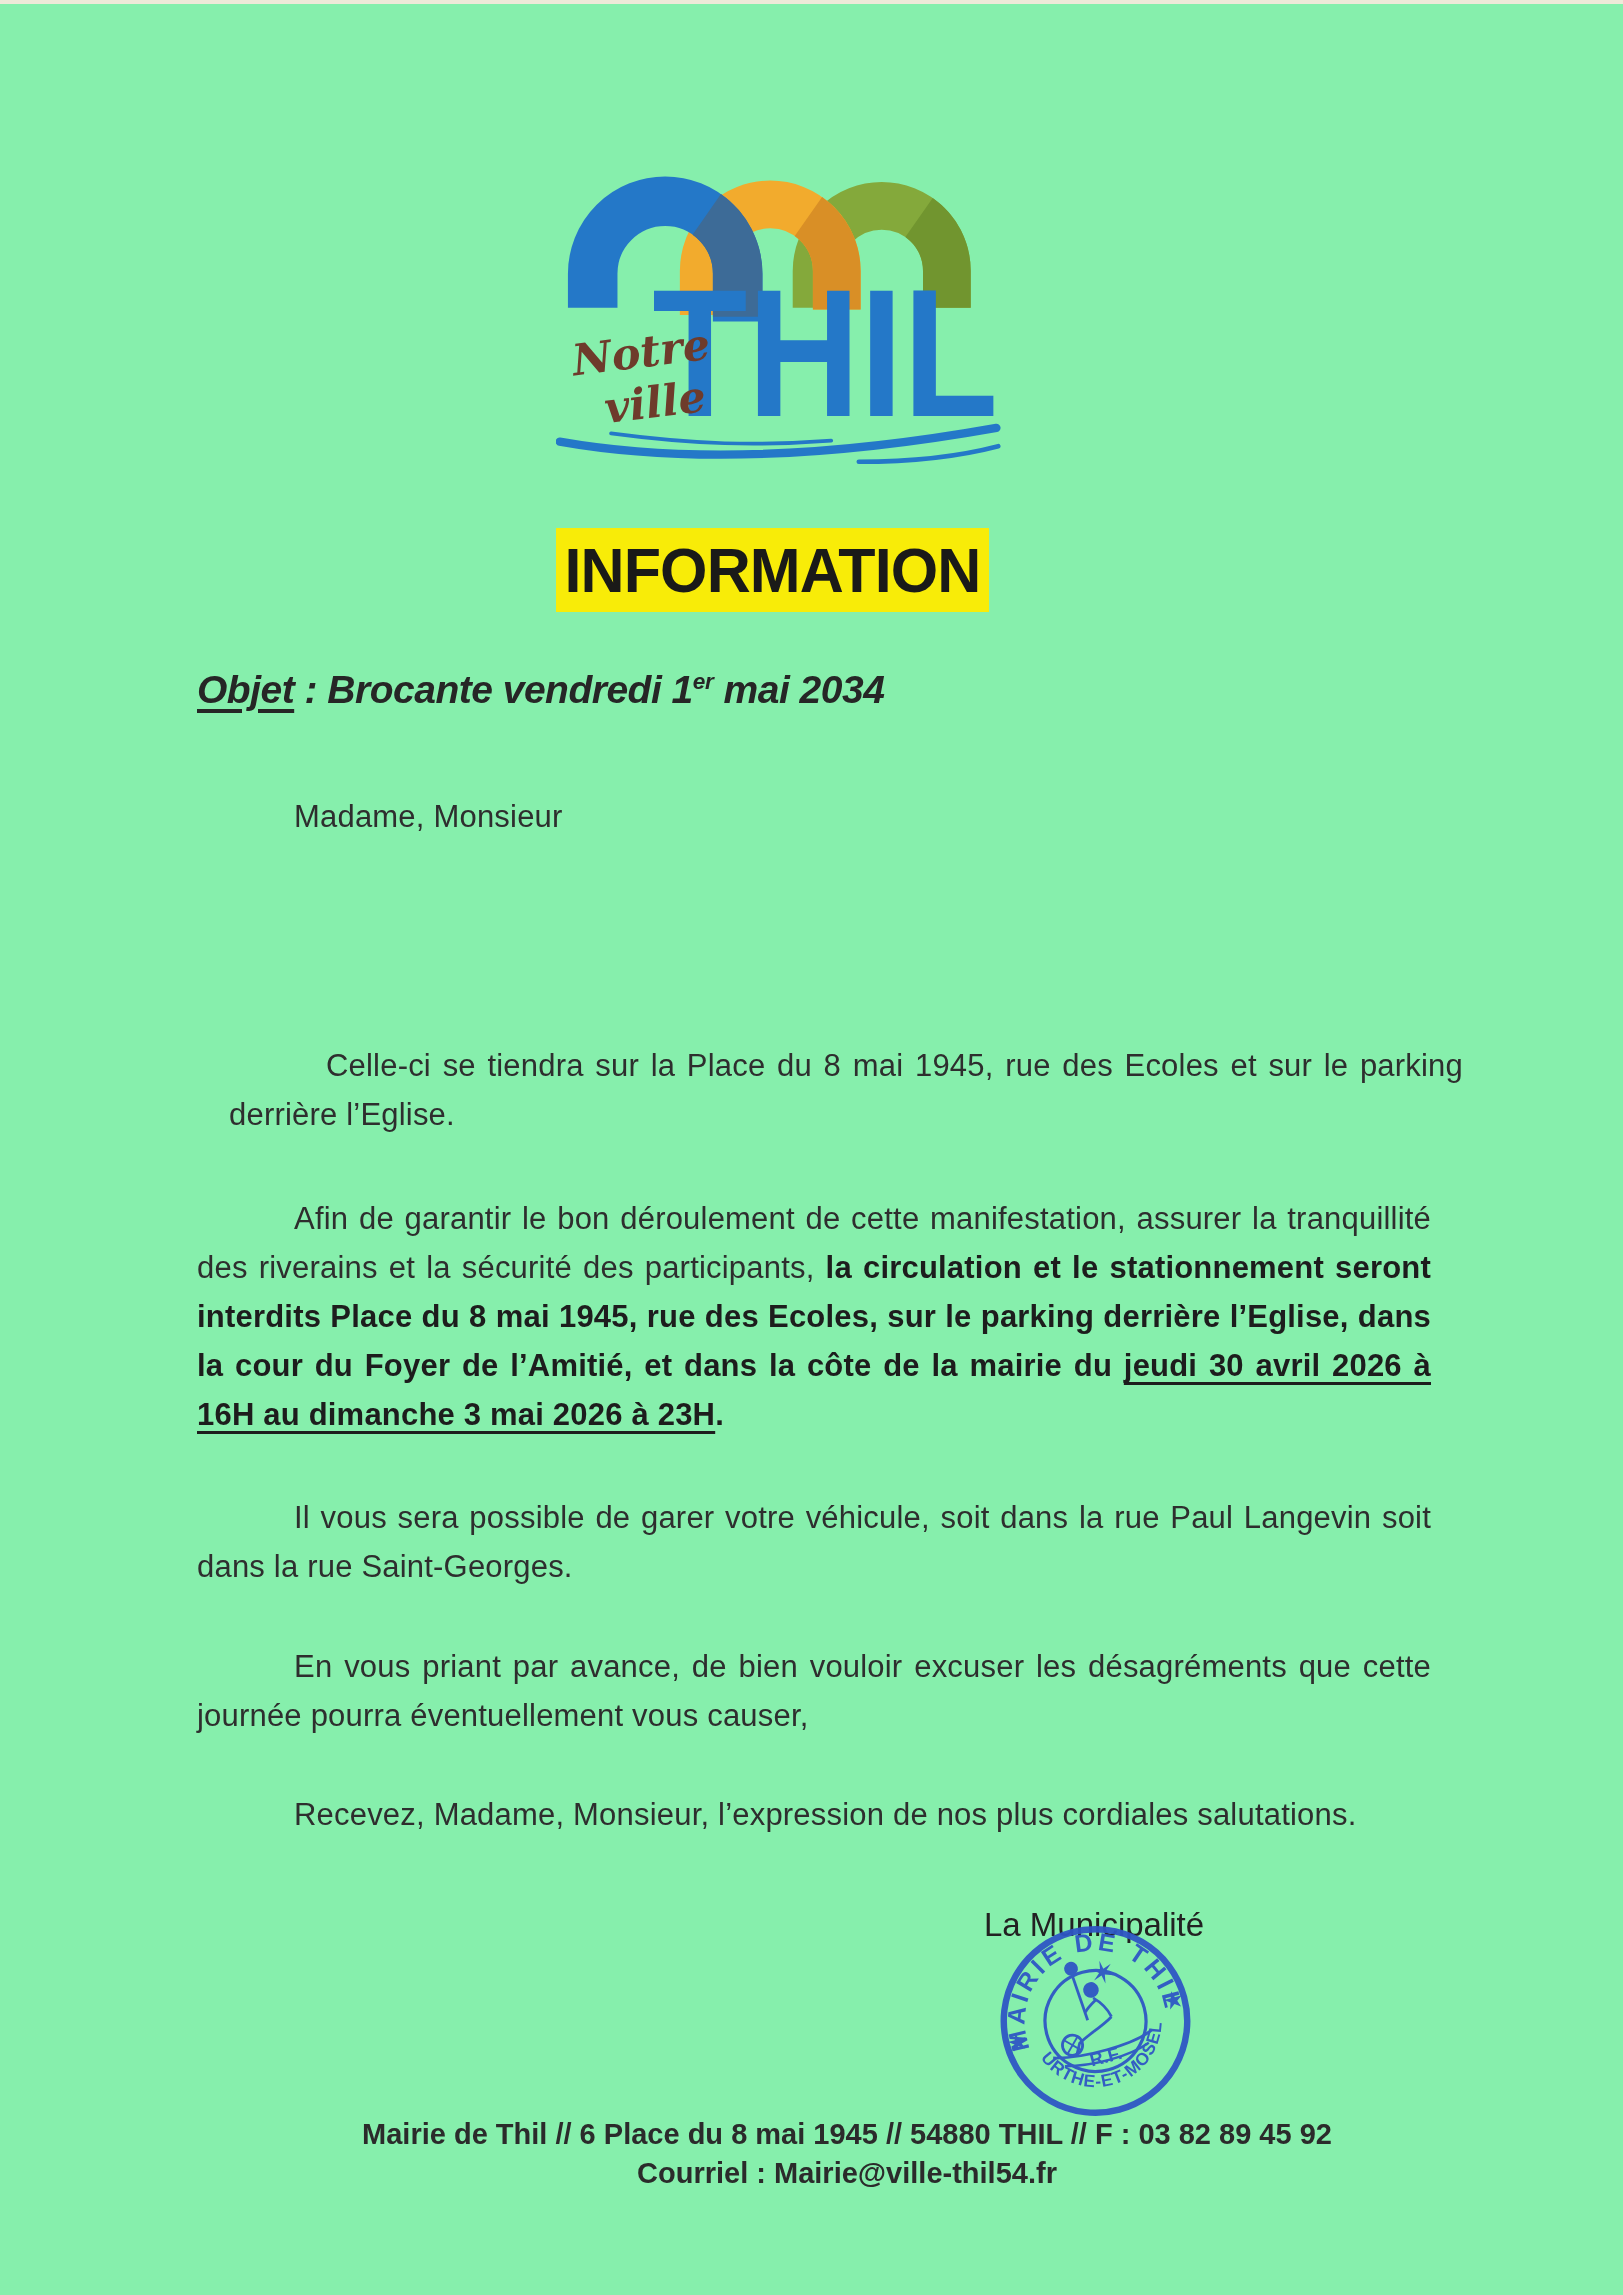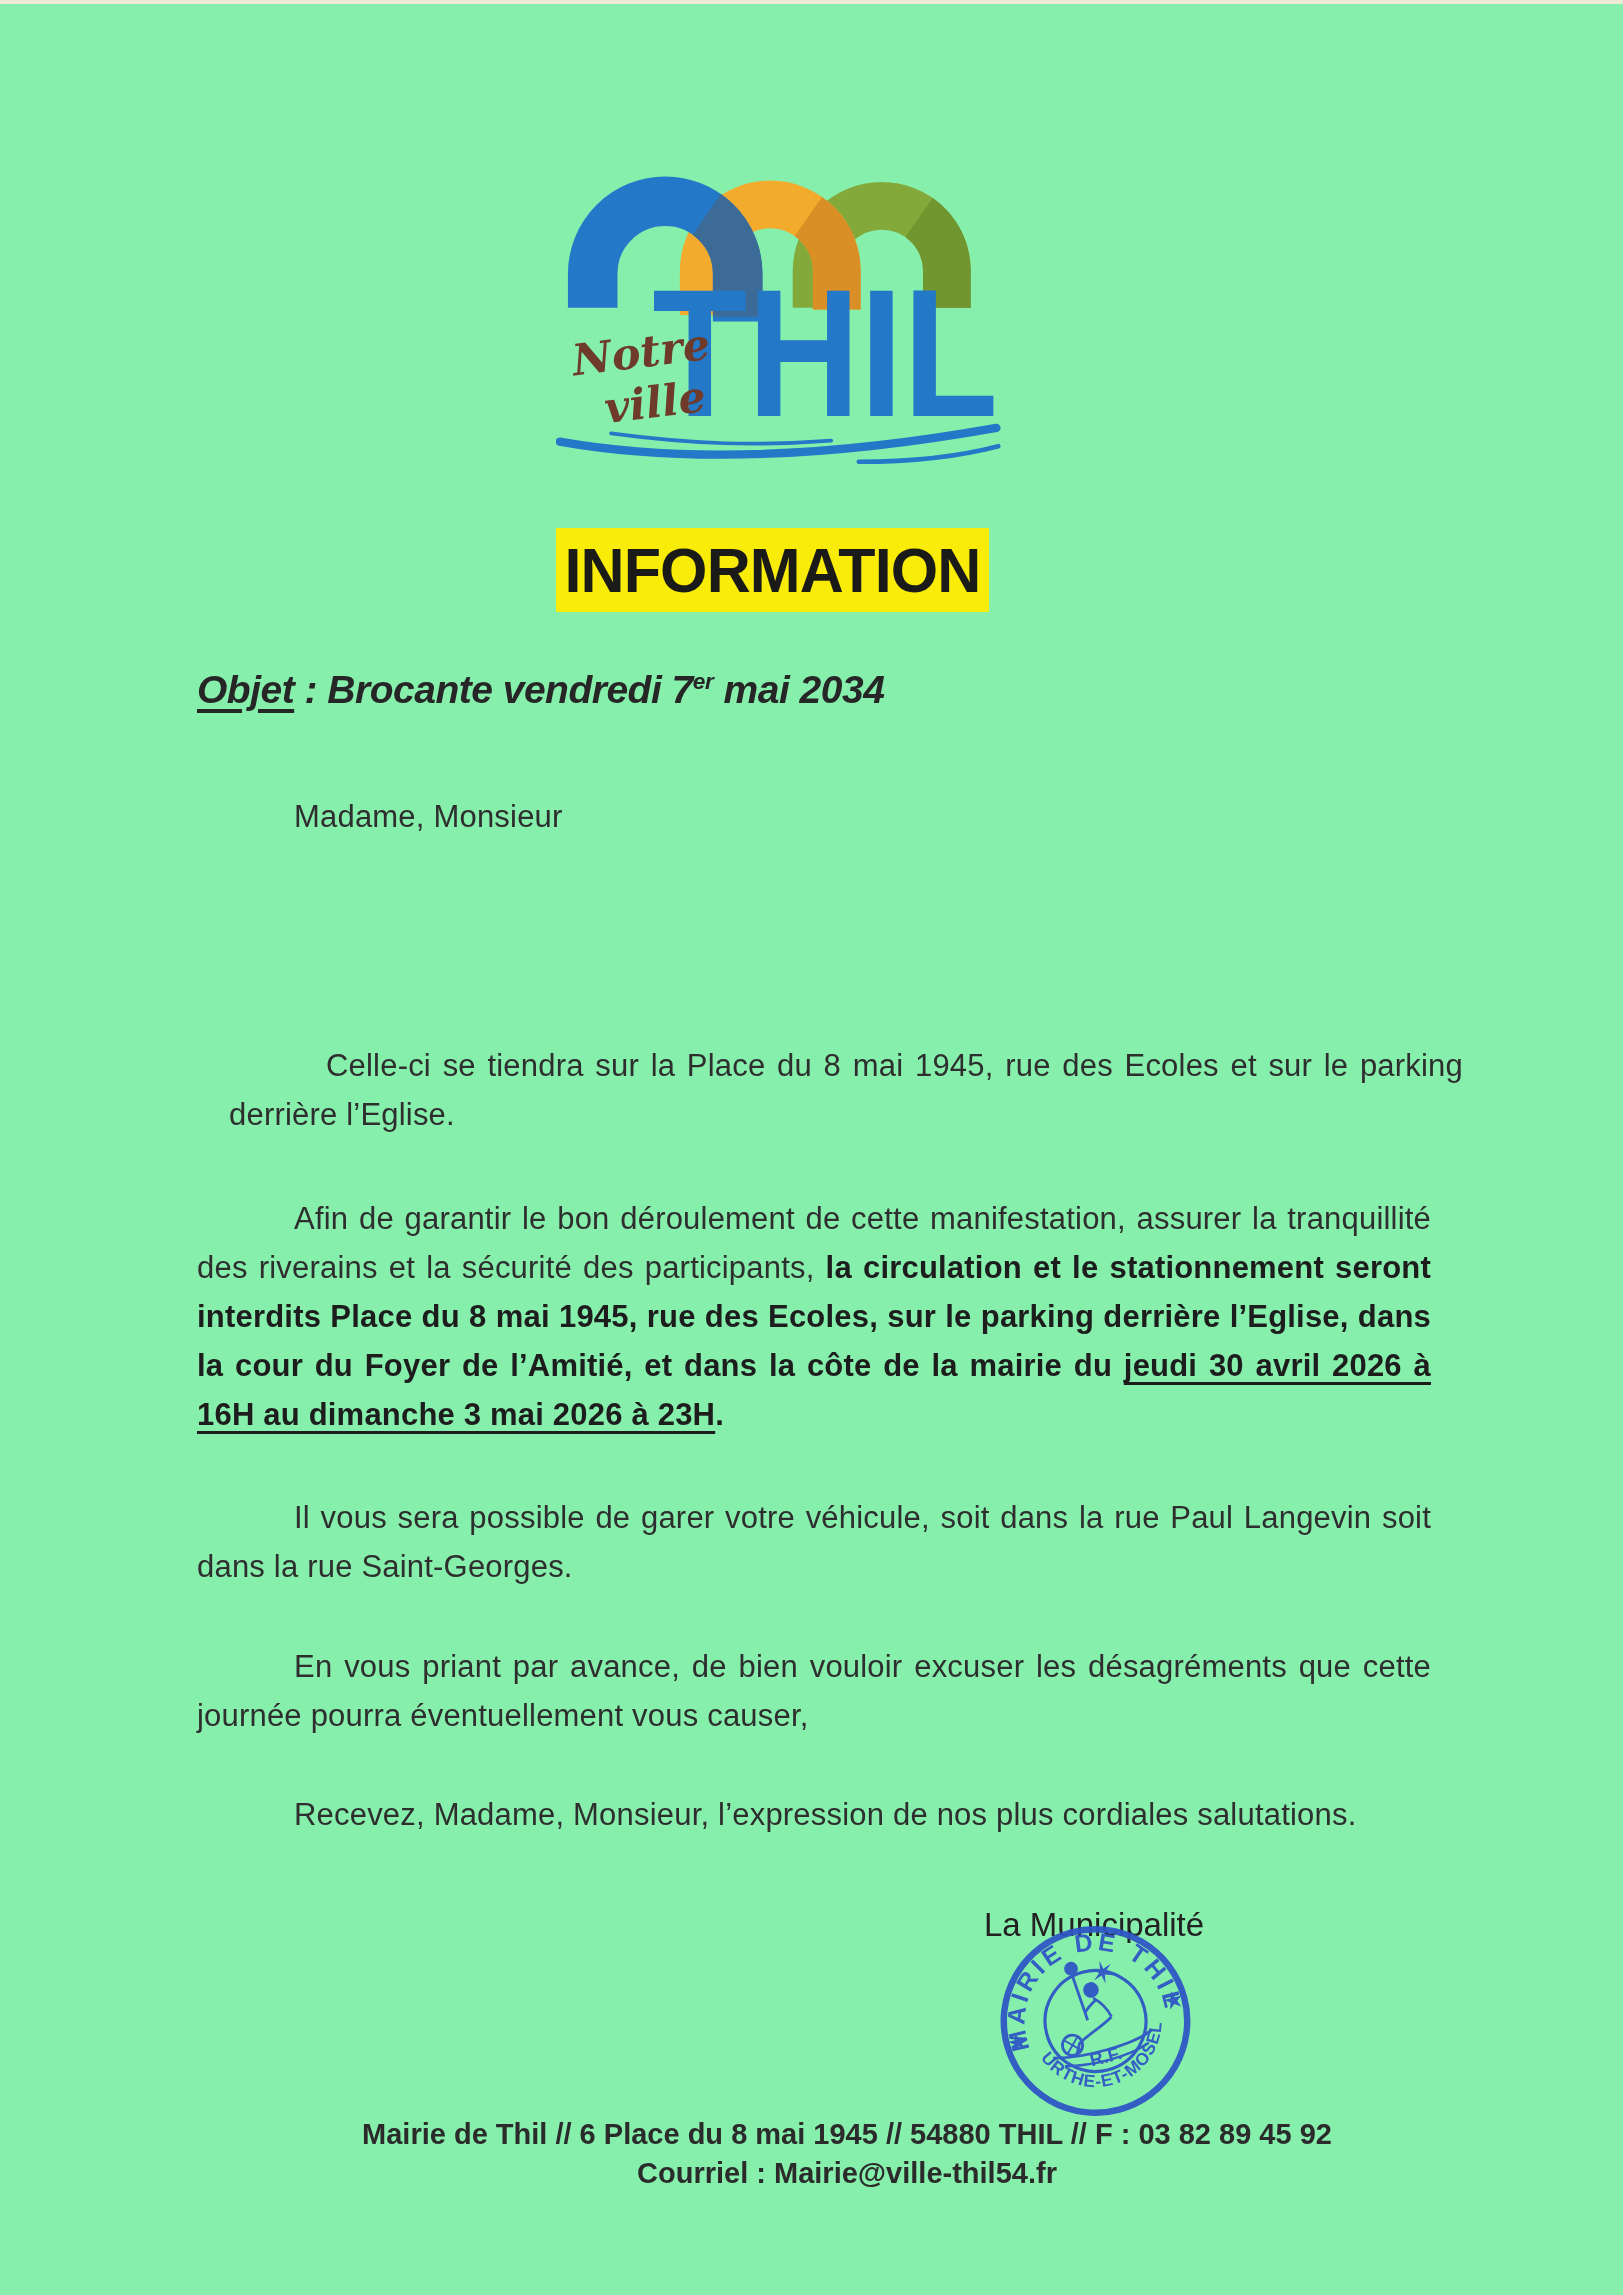--- a/index.html
+++ b/index.html
@@ -94,21 +94,21 @@
       <path d="M 4 296 C 140 320 300 313 480 281" stroke-width="9" stroke="#2478c8"></path>
       <path d="M 330 318 C 390 318 440 312 482 301" stroke-width="5" stroke="#2478c8"></path>
     </g>
   </svg>
 
   <div class="banner">
     <span class="banner-text">INFORMATION</span>
   </div>
 
   <div class="subject">
-    <span class="u">Objet</span><span> : </span><span>Brocante vendredi 7</span><sup>er</sup><span> mai 2034</span>
+    <span class="u">Objet</span><span> : </span><span>Brocante vendredi 1</span><sup>er</sup><span> mai 2034</span>
   </div>
 
   <p class="para" id="p1">Madame, Monsieur</p>
 
 
   <p class="para" id="p3">Celle-ci se tiendra sur la Place du 8 mai 1945, rue des Ecoles et sur le parking derrière l’Eglise.</p>
 
   <p class="para" id="p4"><span>Afin de garantir le bon déroulement de cette manifestation, assurer la tranquillité des riverains et la sécurité des participants, </span><b><span>la circulation et le stationnement seront interdits Place du 8 mai 1945, rue des Ecoles, sur le parking derrière l’Eglise, dans la cour du Foyer de l’Amitié, et dans la côte de la mairie du </span><span class="bu">jeudi 30 avril 2026 à 16H au dimanche 3 mai 2026 à 23H</span><span>.</span></b></p>
 
   <p class="para" id="p5">Il vous sera possible de garer votre véhicule, soit dans la rue Paul Langevin soit dans la rue Saint-Georges.</p>

